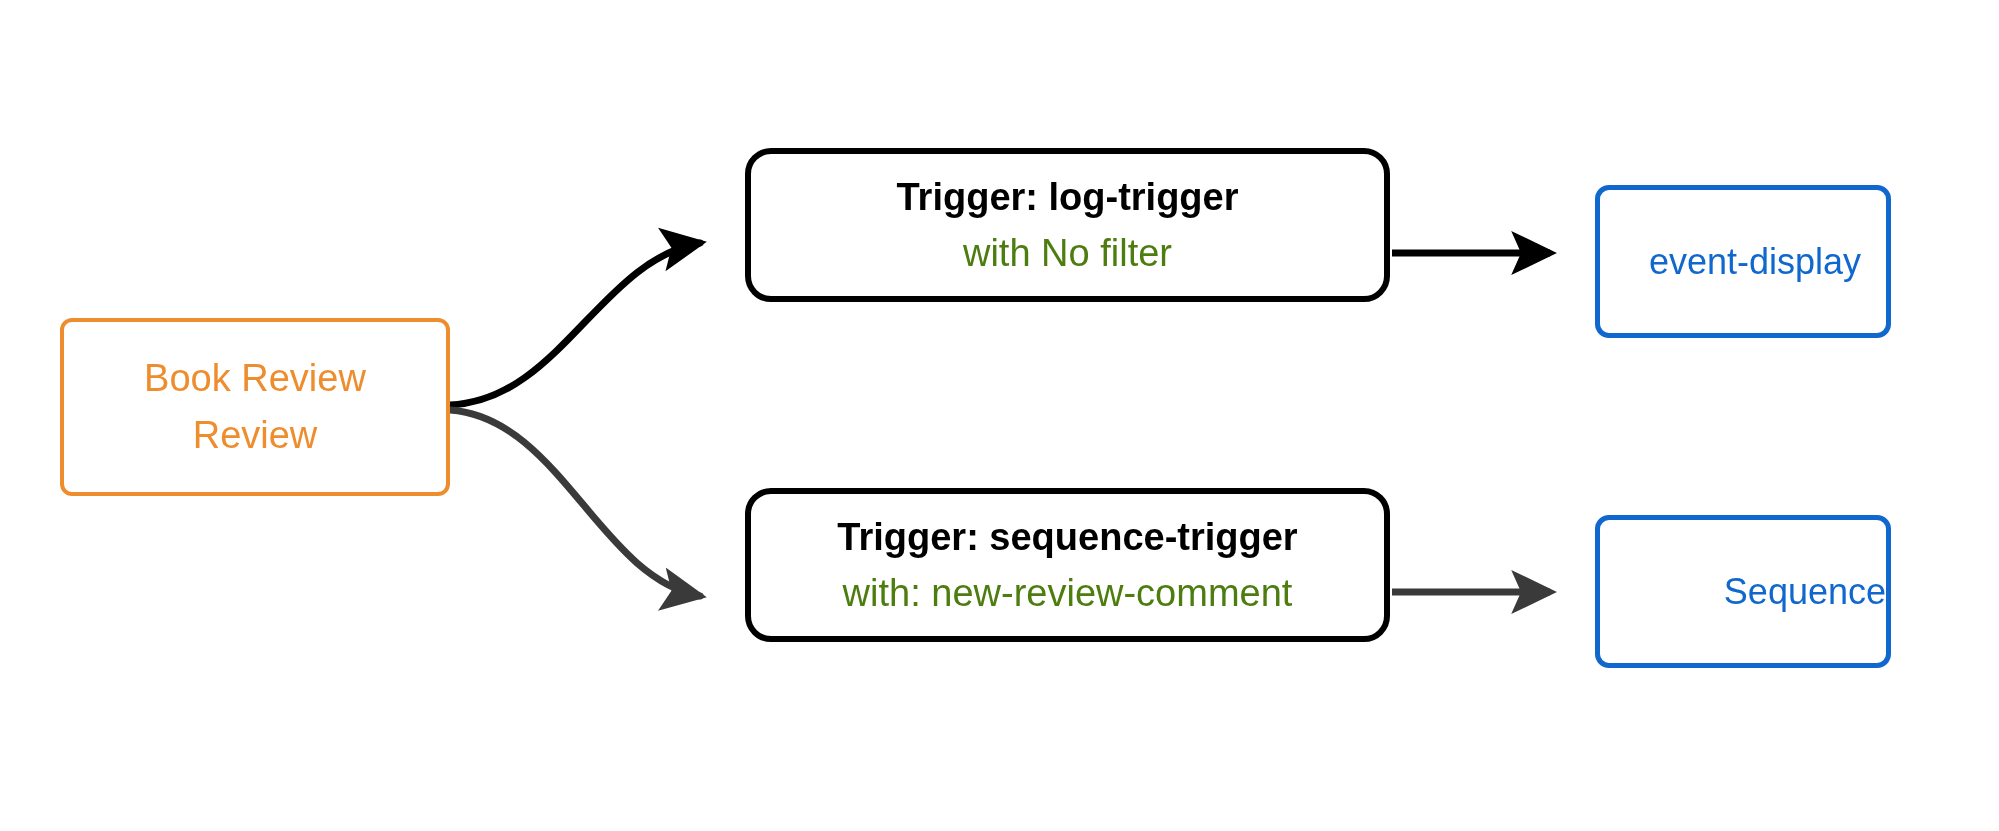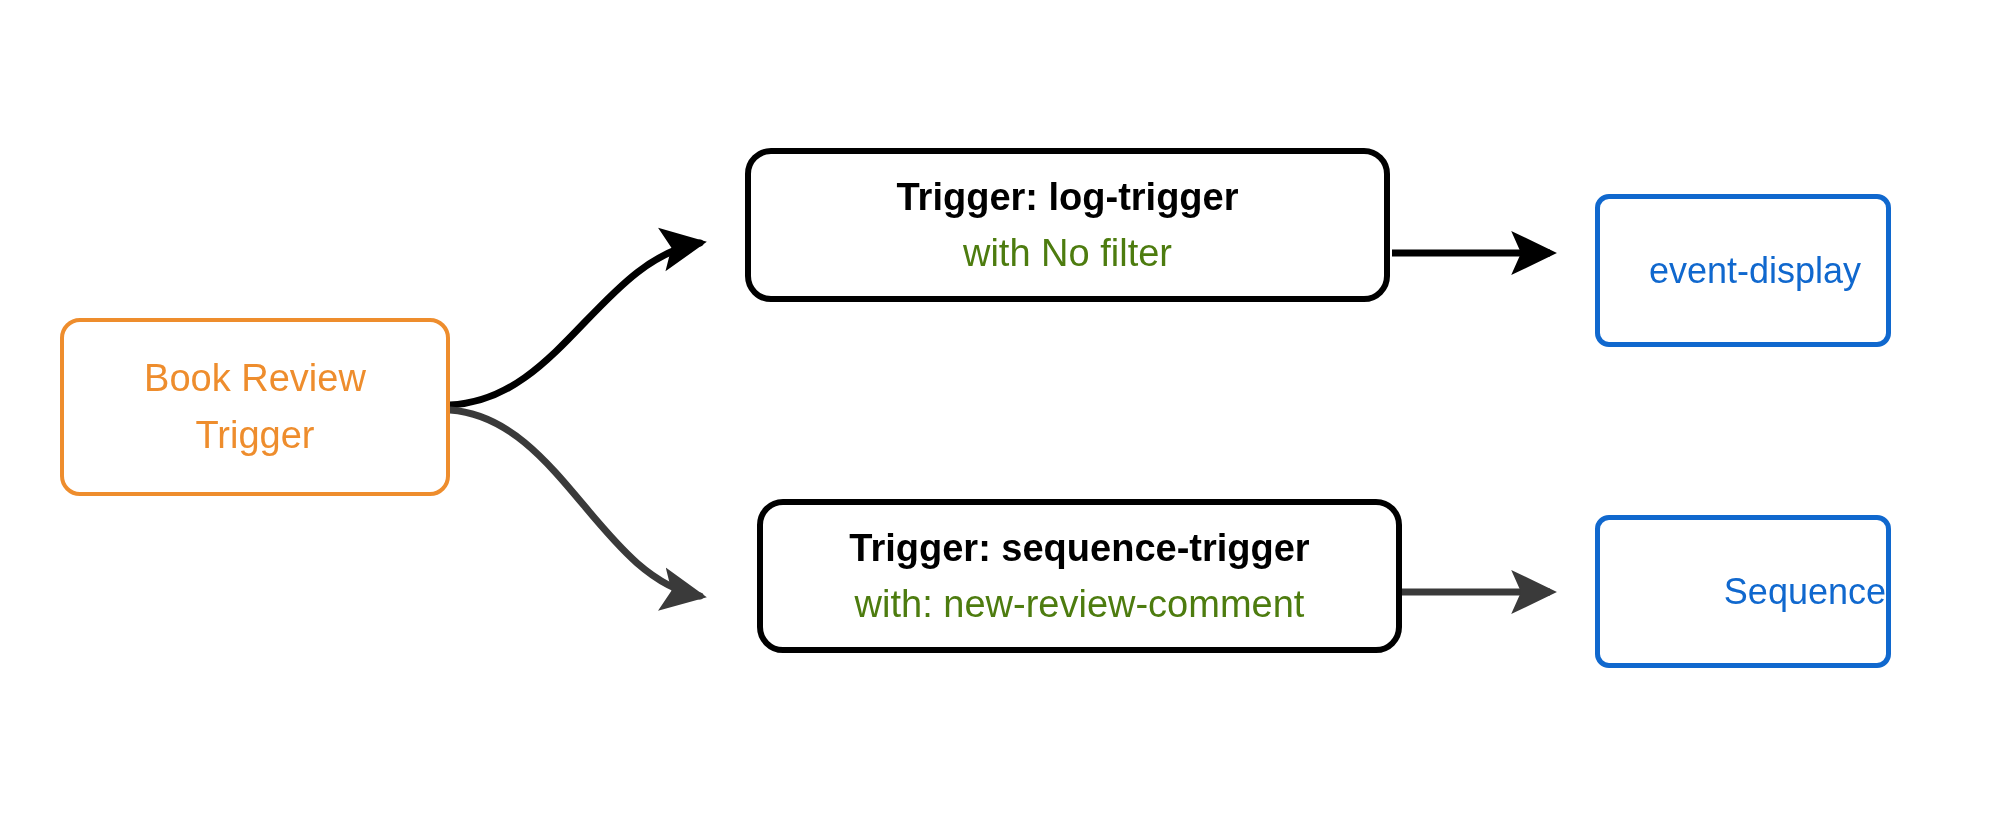--- a/index.html
+++ b/index.html
@@ -35,59 +35,59 @@
     justify-content: center;
     text-align: center;
   }
   
   .node-broker {
     left: 60px;
     top: 318px;
     width: 390px;
     height: 178px;
     border: 4px solid #EE8D2D;
-    border-radius: 20px;
+    border-radius: 12px;
   }
   .node-broker .line {
     color: #EE8D2D;
     font-size: 38px;
     line-height: 57px;
     font-weight: 400;
   }
   
   .node-trigger {
     left: 745px;
     width: 645px;
     height: 154px;
     border: 6px solid #000000;
     border-radius: 26px;
   }
   .node-trigger-top { top: 148px; }
-  .node-trigger-bottom { top: 499px; margin-left: 12px; }
+  .node-trigger-bottom { top: 488px; }
   .node-trigger .title {
     color: #000000;
     font-size: 38px;
     line-height: 56px;
     font-weight: 700;
   }
   .node-trigger .subtitle {
     color: #4d7c0f;
     font-size: 38px;
     line-height: 56px;
     font-weight: 400;
   }
   
   .node-target {
     left: 1595px;
     width: 296px;
     height: 153px;
     border: 5px solid #1068CE;
     border-radius: 14px;
   }
-  .node-target-top { top: 194px; padding-left: 24px; }
+  .node-target-top { top: 185px; padding-left: 24px; }
   .node-target-bottom { top: 515px; align-items: flex-end; }
   .node-target .line {
     color: #1068CE;
     font-size: 36px;
     line-height: 48px;
     font-weight: 400;
   }
 </style>
 </head>
 <body>
@@ -108,21 +108,21 @@
 
     <path d="M 450 410 C 560 418 600 578 700 596" fill="none" stroke="#3A3A3A" stroke-width="7" stroke-linecap="round" marker-end="url(#arrow-gray)"></path>
 
     <path d="M 1392 253 L 1550 253" fill="none" stroke="#000000" stroke-width="7" stroke-linecap="butt" marker-end="url(#arrow-black)"></path>
 
     <path d="M 1392 592 L 1550 592" fill="none" stroke="#3A3A3A" stroke-width="7" stroke-linecap="butt" marker-end="url(#arrow-gray)"></path>
   </svg>
 
   <div class="node node-broker">
     <div class="line">Book Review</div>
-    <div class="line">Trigger</div>
+    <div class="line">Review</div>
   </div>
 
   <div class="node node-trigger node-trigger-top">
     <div class="title">Trigger: log-trigger</div>
     <div class="subtitle">with No filter</div>
   </div>
 
   <div class="node node-trigger node-trigger-bottom">
     <div class="title">Trigger: sequence-trigger</div>
     <div class="subtitle">with: new-review-comment</div>

